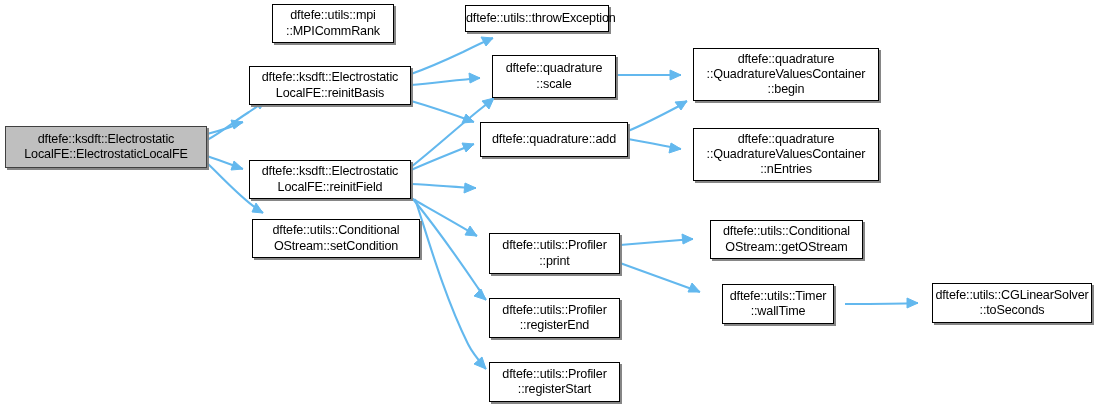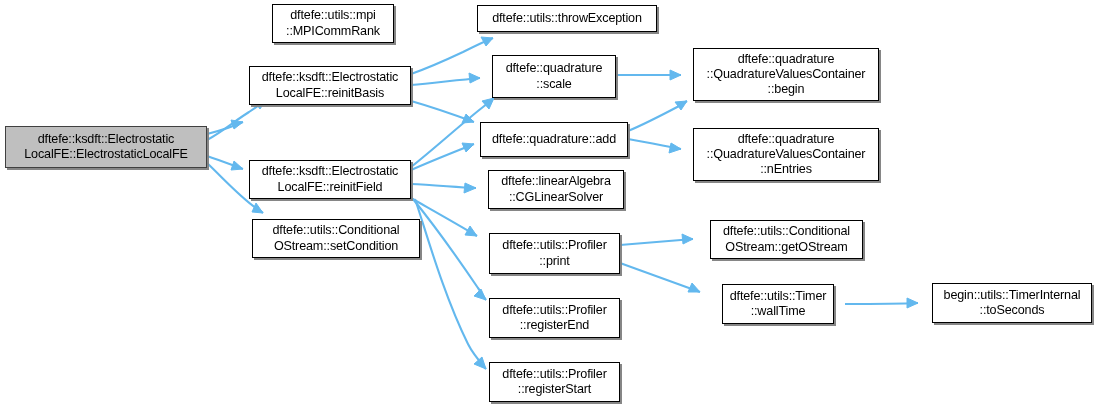--- a/index.html
+++ b/index.html
@@ -90,43 +90,41 @@
       <path d="M 693 239 L 682 234 L 683 244 Z" fill="#63b8ee" stroke="#63b8ee" stroke-width="1" stroke-linejoin="round"></path>
       <path d="M 620 263 C 645 272 675 283 700 292" fill="none" stroke="#63b8ee" stroke-width="2.1"></path>
       <path d="M 700 292 L 692 283 L 688 292 Z" fill="#63b8ee" stroke="#63b8ee" stroke-width="1" stroke-linejoin="round"></path>
       <path d="M 845 304 C 871 304 896 304 918 303" fill="none" stroke="#63b8ee" stroke-width="2.1"></path>
       <path d="M 918 303 L 907 298 L 907 308 Z" fill="#63b8ee" stroke="#63b8ee" stroke-width="1" stroke-linejoin="round"></path>
     </svg>
 <div class="node root" style="left: 5px; top: 126px; width: 202px; height: 42px;"><span class="label">dftefe::ksdft::Electrostatic
 LocalFE::ElectrostaticLocalFE</span></div>
     <div class="node" style="left: 272px; top: 4px; width: 122px; height: 39px;"><span class="label">dftefe::utils::mpi
 ::MPICommRank</span></div>
-    <div class="node" style="left: 477px; top: 5px; width: 180px; height: 27px;"><span class="label">dftefe::utils::throwException</span></div>
+    <div class="node" style="left: 465px; top: 5px; width: 144px; height: 27px;"><span class="label">dftefe::utils::throwException</span></div>
     <div class="node" style="left: 249px; top: 66px; width: 162px; height: 39px;"><span class="label">dftefe::ksdft::Electrostatic
 LocalFE::reinitBasis</span></div>
     <div class="node" style="left: 492px; top: 55px; width: 124px; height: 43px;"><span class="label">dftefe::quadrature
 ::scale</span></div>
     <div class="node" style="left: 693px; top: 48px; width: 186px; height: 53px;"><span class="label">dftefe::quadrature
 ::QuadratureValuesContainer
 ::begin</span></div>
     <div class="node" style="left: 480px; top: 122px; width: 148px; height: 35px;"><span class="label">dftefe::quadrature::add</span></div>
     <div class="node" style="left: 693px; top: 128px; width: 186px; height: 53px;"><span class="label">dftefe::quadrature
 ::QuadratureValuesContainer
 ::nEntries</span></div>
     <div class="node" style="left: 249px; top: 160px; width: 162px; height: 39px;"><span class="label">dftefe::ksdft::Electrostatic
 LocalFE::reinitField</span></div>
-    <div class="node" style="left: 488px; top: 170px; width: 136px; height: 39px;"><span class="label">dftefe::linearAlgebra
-::CGLinearSolver</span></div>
     <div class="node" style="left: 252px; top: 219px; width: 168px; height: 39px;"><span class="label">dftefe::utils::Conditional
 OStream::setCondition</span></div>
     <div class="node" style="left: 489px; top: 233px; width: 131px; height: 41px;"><span class="label">dftefe::utils::Profiler
 ::print</span></div>
     <div class="node" style="left: 710px; top: 220px; width: 153px; height: 39px;"><span class="label">dftefe::utils::Conditional
 OStream::getOStream</span></div>
     <div class="node" style="left: 722px; top: 284px; width: 112px; height: 40px;"><span class="label">dftefe::utils::Timer
 ::wallTime</span></div>
-    <div class="node" style="left: 932px; top: 283px; width: 160px; height: 40px;"><span class="label">begin::utils::TimerInternal
+    <div class="node" style="left: 932px; top: 283px; width: 160px; height: 40px;"><span class="label">dftefe::utils::CGLinearSolver
 ::toSeconds</span></div>
     <div class="node" style="left: 489px; top: 298px; width: 131px; height: 40px;"><span class="label">dftefe::utils::Profiler
 ::registerEnd</span></div>
     <div class="node" style="left: 489px; top: 362px; width: 131px; height: 40px;"><span class="label">dftefe::utils::Profiler
 ::registerStart</span></div>
   </div>
 
 </body></html>

